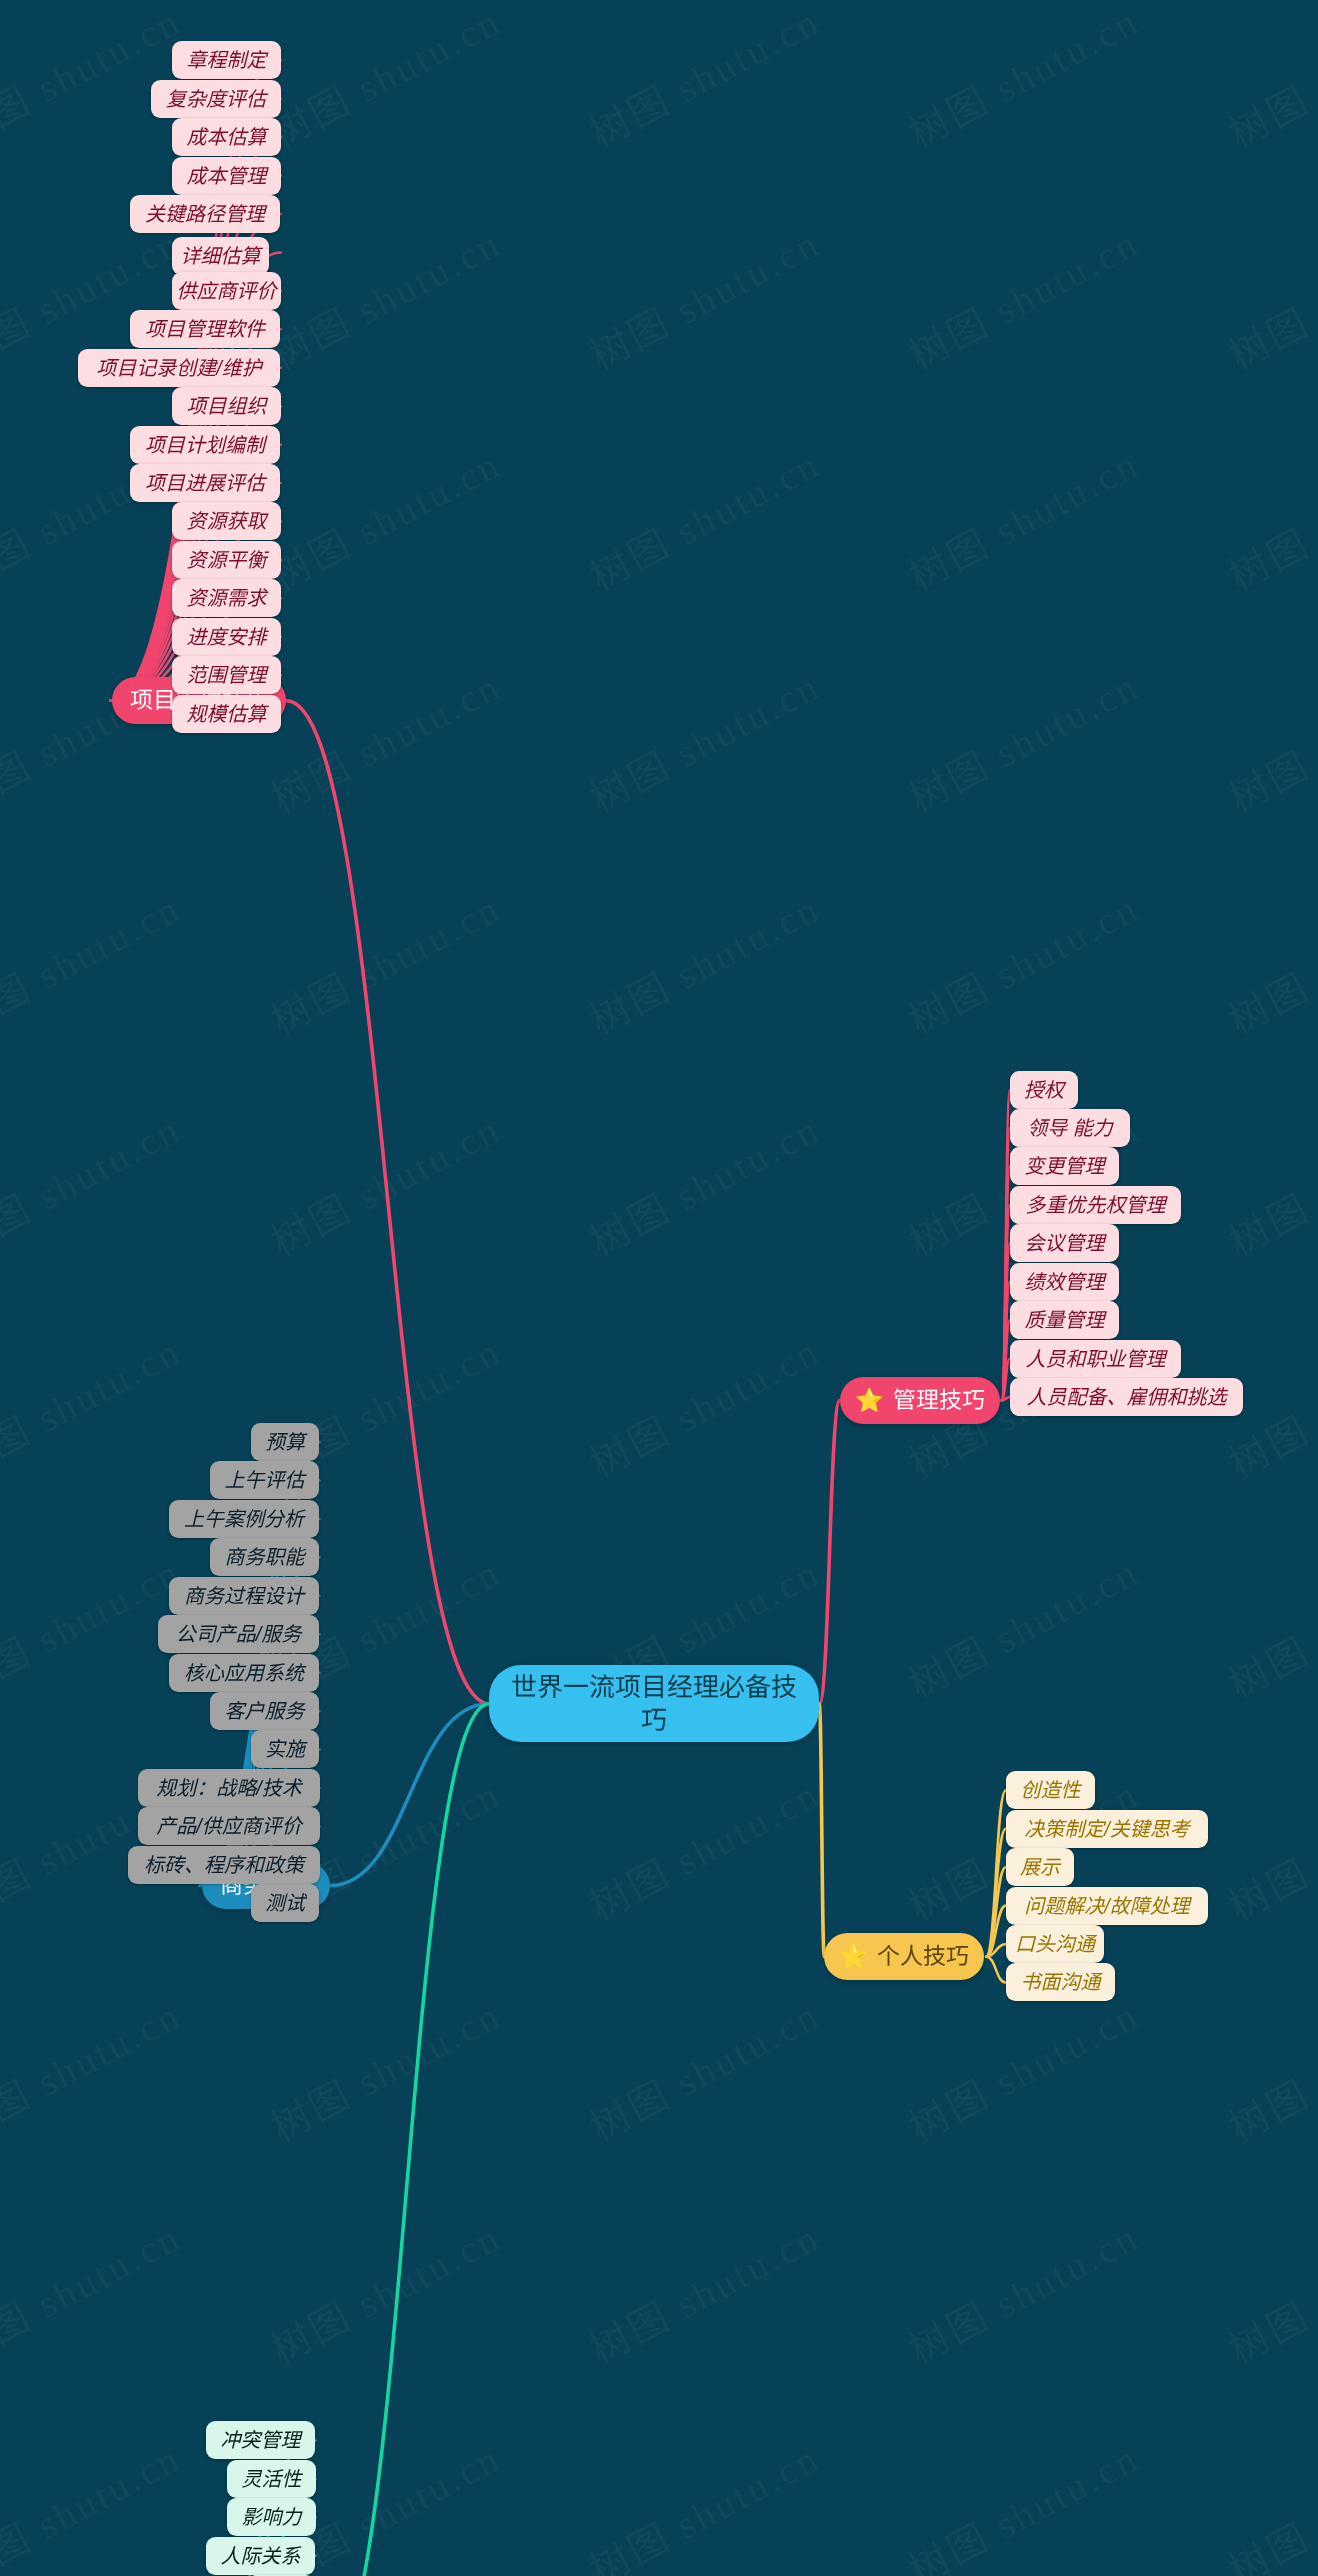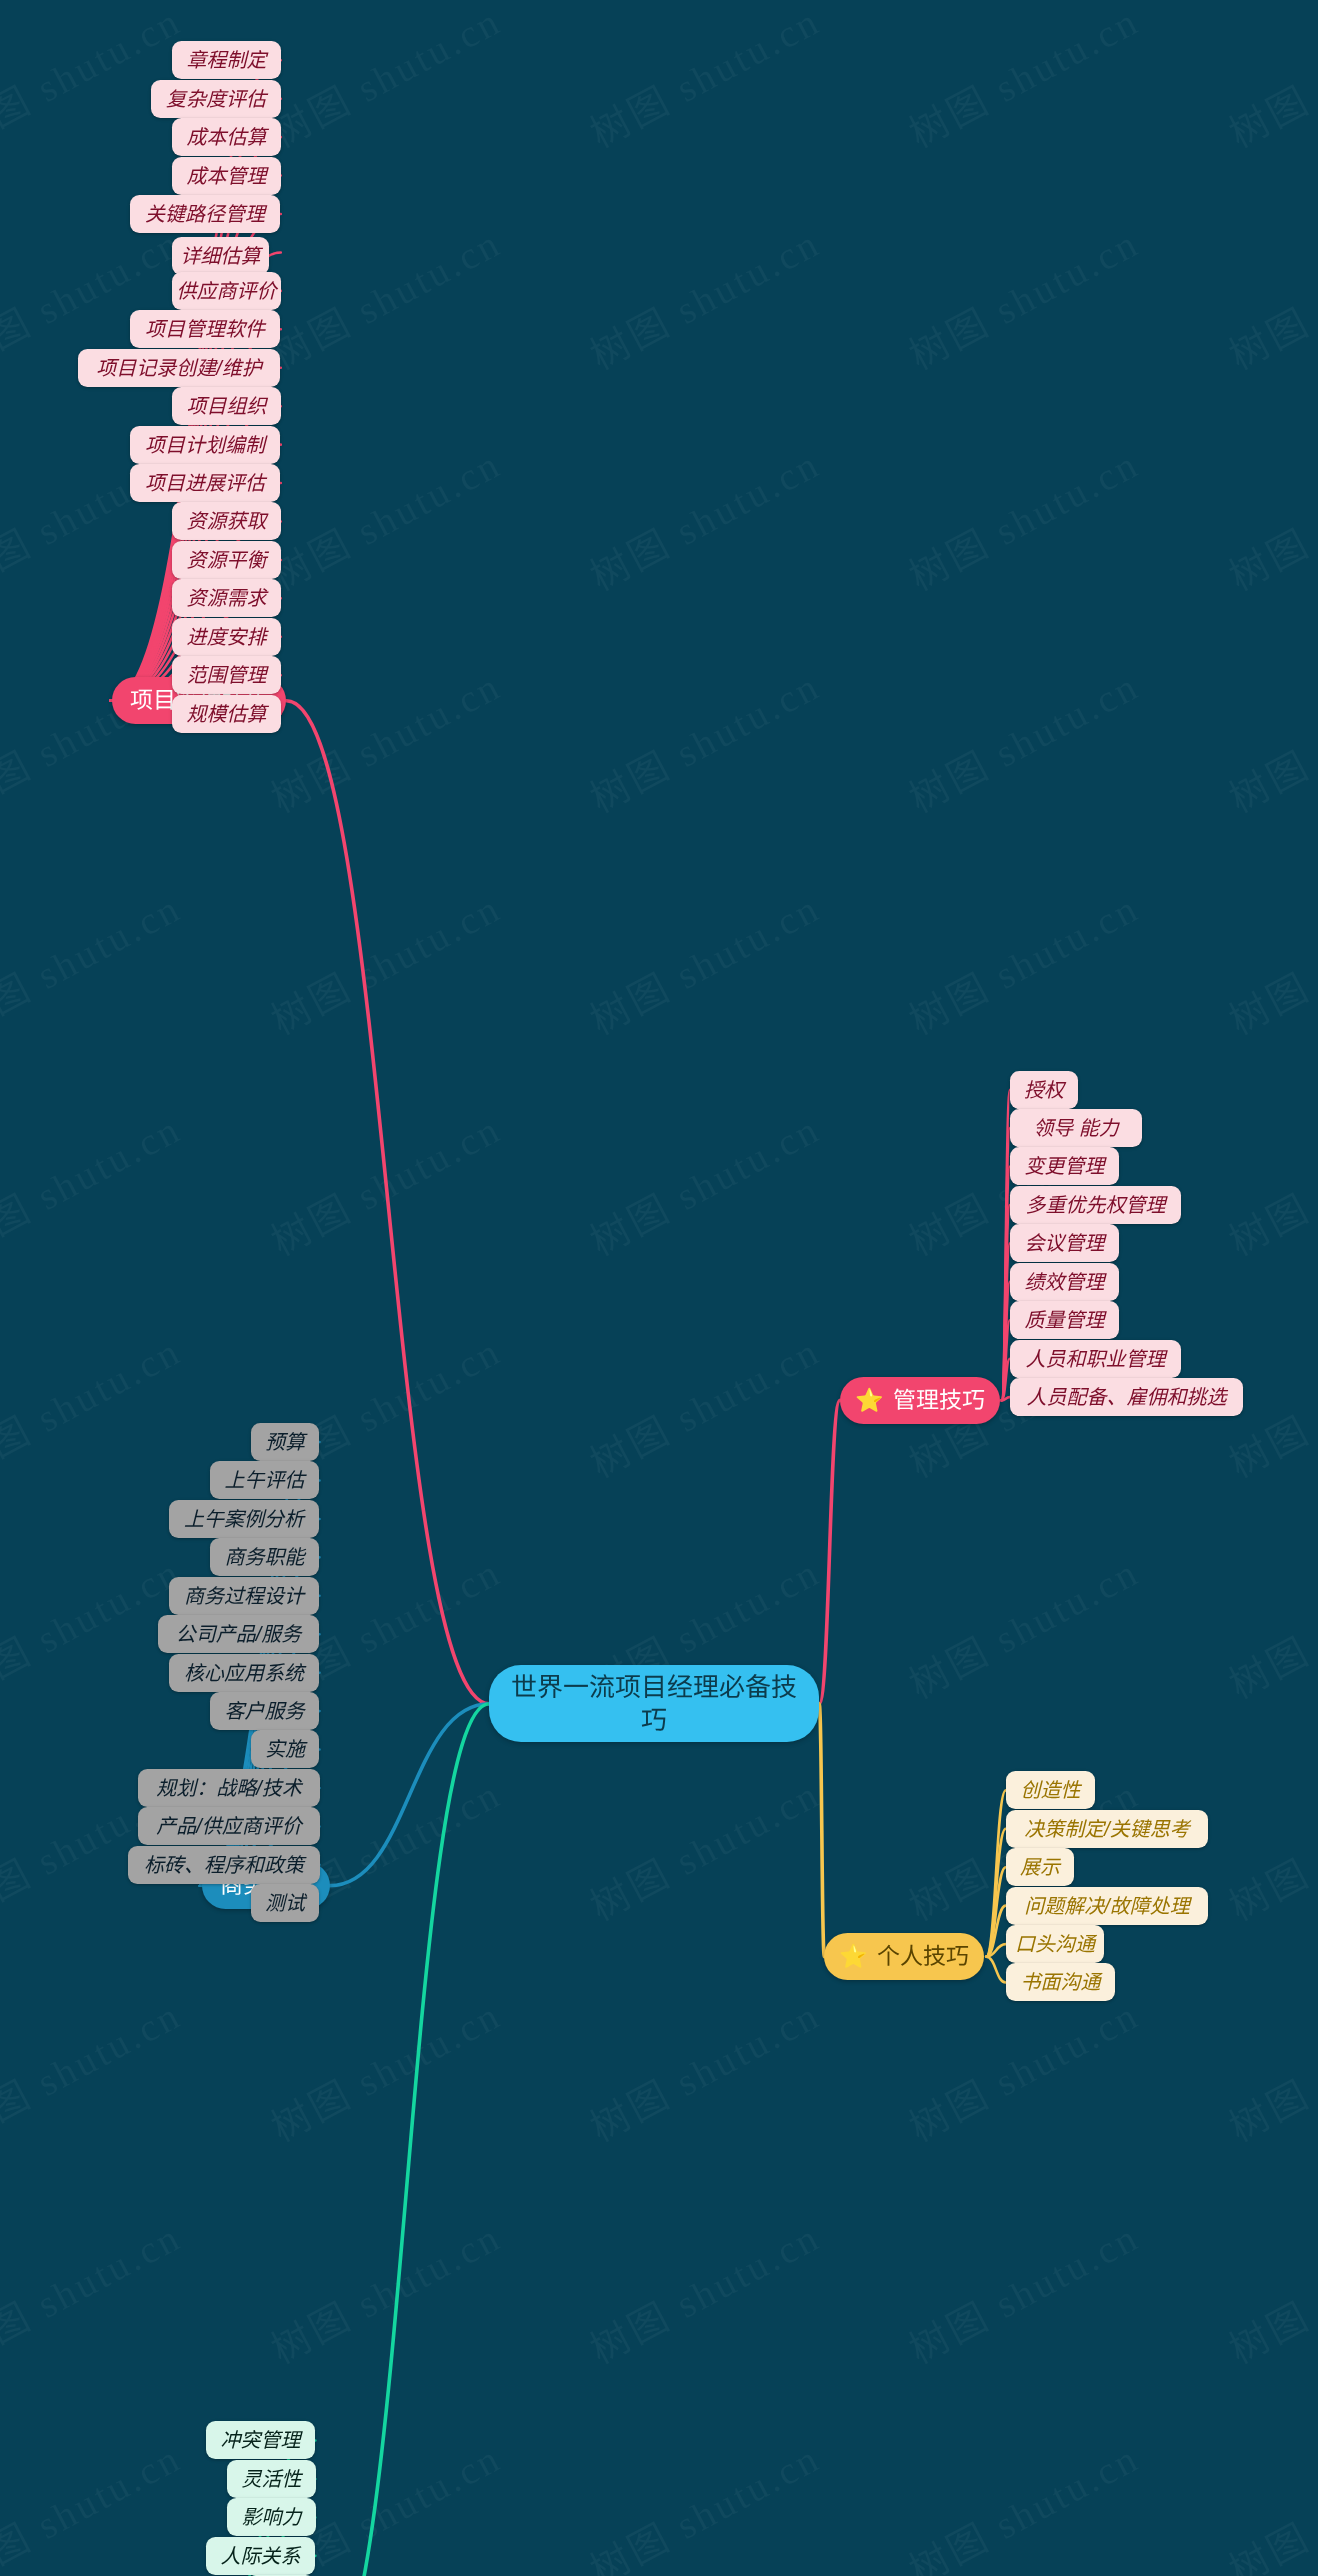--- a/index.html
+++ b/index.html
@@ -263,21 +263,21 @@
       <div class="node leaf green" style="left: 206px; top: 2421px; width: 109px; height: 38px;">冲突管理</div>
       <div class="node leaf green" style="left: 227px; top: 2460px; width: 89px; height: 38px;">灵活性</div>
       <div class="node leaf green" style="left: 227px; top: 2498px; width: 89px; height: 38px;">影响力</div>
       <div class="node leaf green" style="left: 206px; top: 2537px; width: 109px; height: 38px;">人际关系</div>
       <div class="node leaf green" style="left: 247px; top: 2575px; width: 68px; height: 38px;">谈判</div>
       <div class="node branch mg" style="left: 840px; top: 1377px; width: 160px; height: 47px;">
         <span class="bicon">⭐</span>
         <span>管理技巧</span>
       </div>
       <div class="node leaf pink" style="left: 1010px; top: 1071px; width: 68px; height: 38px;">授权</div>
-      <div class="node leaf pink" style="left: 1010px; top: 1109px; width: 132px; height: 38px;">领导 能力</div>
+      <div class="node leaf pink" style="left: 1010px; top: 1109px; width: 120px; height: 38px;">领导 能力</div>
       <div class="node leaf pink" style="left: 1010px; top: 1147px; width: 109px; height: 38px;">变更管理</div>
       <div class="node leaf pink" style="left: 1010px; top: 1186px; width: 171px; height: 38px;">多重优先权管理</div>
       <div class="node leaf pink" style="left: 1010px; top: 1224px; width: 109px; height: 38px;">会议管理</div>
       <div class="node leaf pink" style="left: 1010px; top: 1263px; width: 109px; height: 38px;">绩效管理</div>
       <div class="node leaf pink" style="left: 1010px; top: 1301px; width: 109px; height: 38px;">质量管理</div>
       <div class="node leaf pink" style="left: 1010px; top: 1340px; width: 171px; height: 38px;">人员和职业管理</div>
       <div class="node leaf pink" style="left: 1010px; top: 1378px; width: 233px; height: 38px;">人员配备、雇佣和挑选</div>
       <div class="node branch ps" style="left: 824px; top: 1933px; width: 160px; height: 47px;">
         <span class="bicon">⭐</span>
         <span>个人技巧</span>

